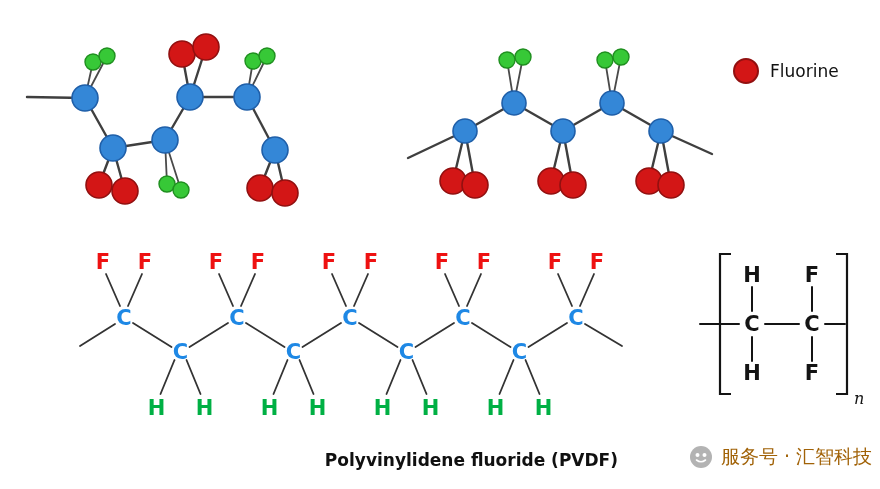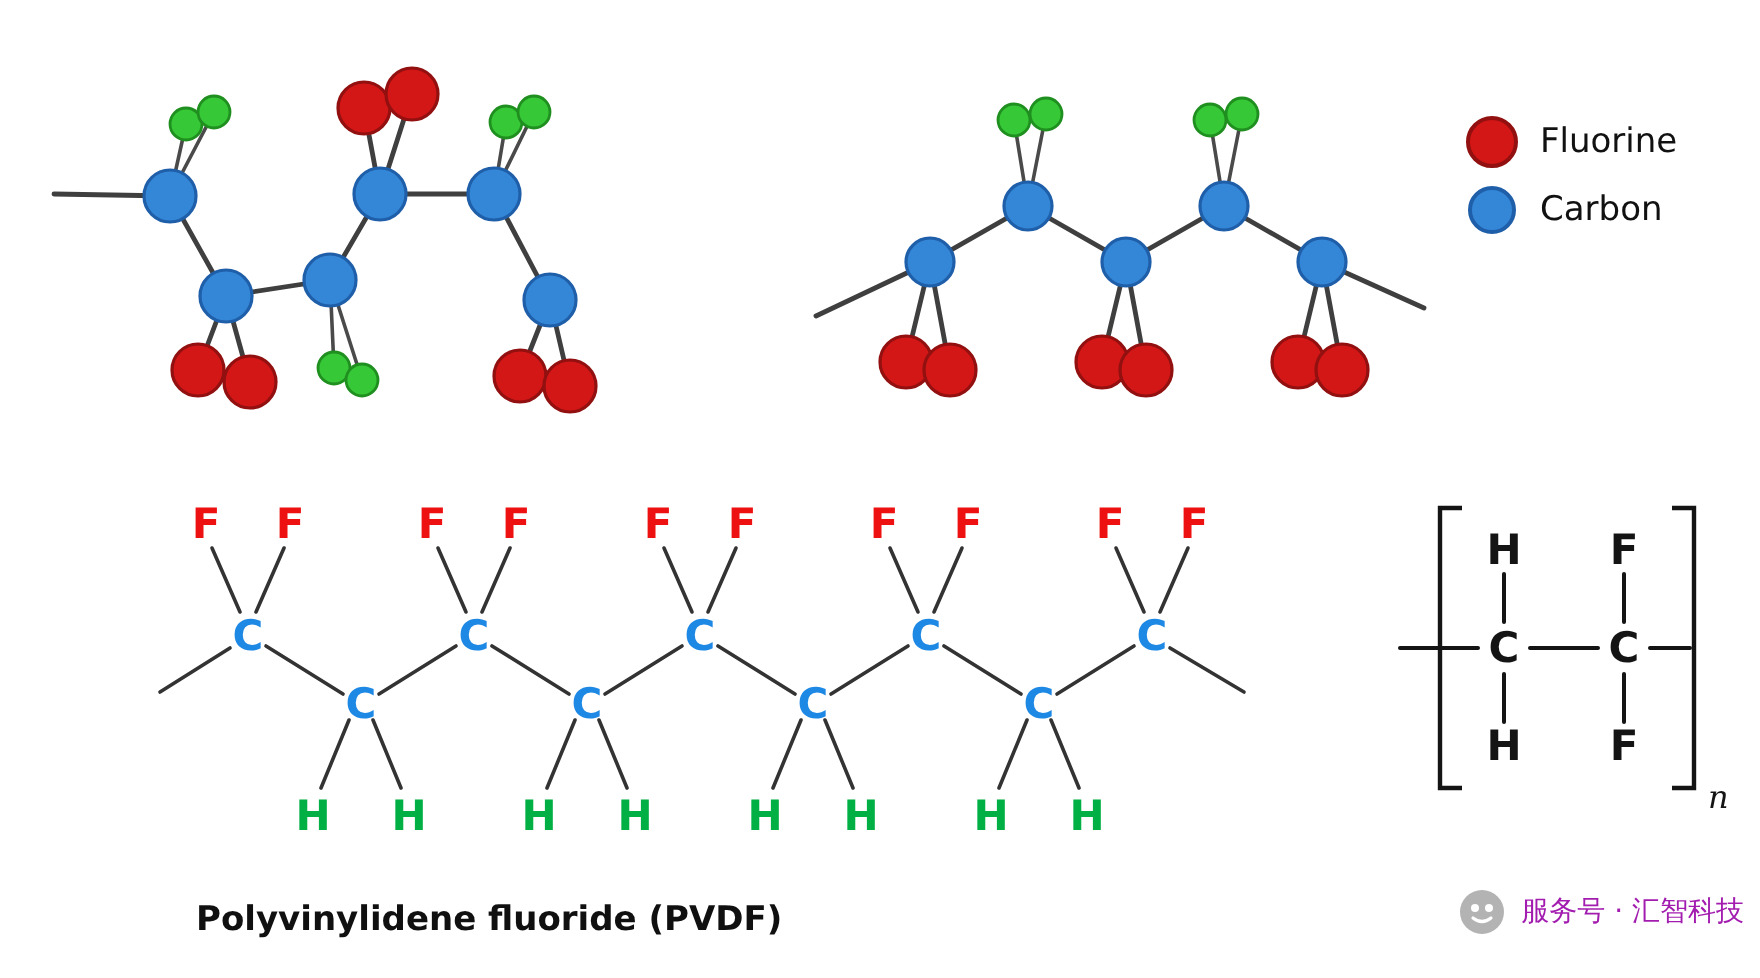--- a/index.html
+++ b/index.html
@@ -32,24 +32,24 @@
   
   #legend{left:731px;top:58px;display:flex;flex-direction:column;gap:8px;}
   .legend-row{display:flex;align-items:center;gap:9px;height:26px;}
   .legend-label{font-size:17px;color:#111;}
   .sw{stroke-width:2;}
   .sw-f{stroke:#921010;}
   .sw-c{stroke:#1f5fa9;}
   .sw-h{stroke:#1f8f1f;}
 
   
-  #caption{left:98px;top:450px;width:520px;text-align:left;font-size:17px;font-weight:bold;color:#101010;}
-
-  
-  #watermark{right:8px;top:444px;display:flex;align-items:center;gap:8px;color:#a21caf;font-size:14px;}
+  #caption{left:98px;top:450px;width:520px;text-align:right;font-size:17px;font-weight:bold;color:#101010;}
+
+  
+  #watermark{right:8px;top:444px;display:flex;align-items:center;gap:8px;color:#a16207;font-size:19px;}
 </style>
 </head>
 <body>
 
 <div id="stage">
 
   <svg class="abs" style="left:15px;top:18px;" width="310" height="200" viewBox="0 0 310 200">
     <g>
       <line class="bond" x1="12" y1="79" x2="70" y2="80"></line>
       <line class="bond" x1="70" y1="80" x2="98" y2="130"></line>
@@ -129,26 +129,20 @@
       <circle class="atom-c" cx="271" cy="91" r="12"></circle>
     </g>
   </svg>
 
   <div id="legend" class="abs">
     <div class="legend-row">
       <svg width="30" height="28">
         <circle class="sw sw-f" cx="15" cy="14" r="12" fill="#d31616"></circle>
       </svg>
       <span class="legend-label">Fluorine</span>
-    </div>
-    <div class="legend-row">
-      <svg width="30" height="28">
-        <circle class="sw sw-c" cx="15" cy="14" r="11" fill="#3487d7"></circle>
-      </svg>
-      <span class="legend-label">Carbon</span>
     </div>
   </div>
 
   <svg class="abs" style="left:72px;top:238px;" width="590" height="200" viewBox="0 0 590 200">
     <g>
       <line class="fbond" x1="8" y1="108" x2="43" y2="86"></line>
       <line class="fbond" x1="513" y1="86" x2="550" y2="108"></line>
       <line class="fbond" x1="61" y1="85" x2="99.5" y2="109"></line>
       <line class="fbond" x1="117.5" y1="109" x2="156" y2="85"></line>
       <line class="fbond" x1="174" y1="85" x2="212.5" y2="109"></line>

